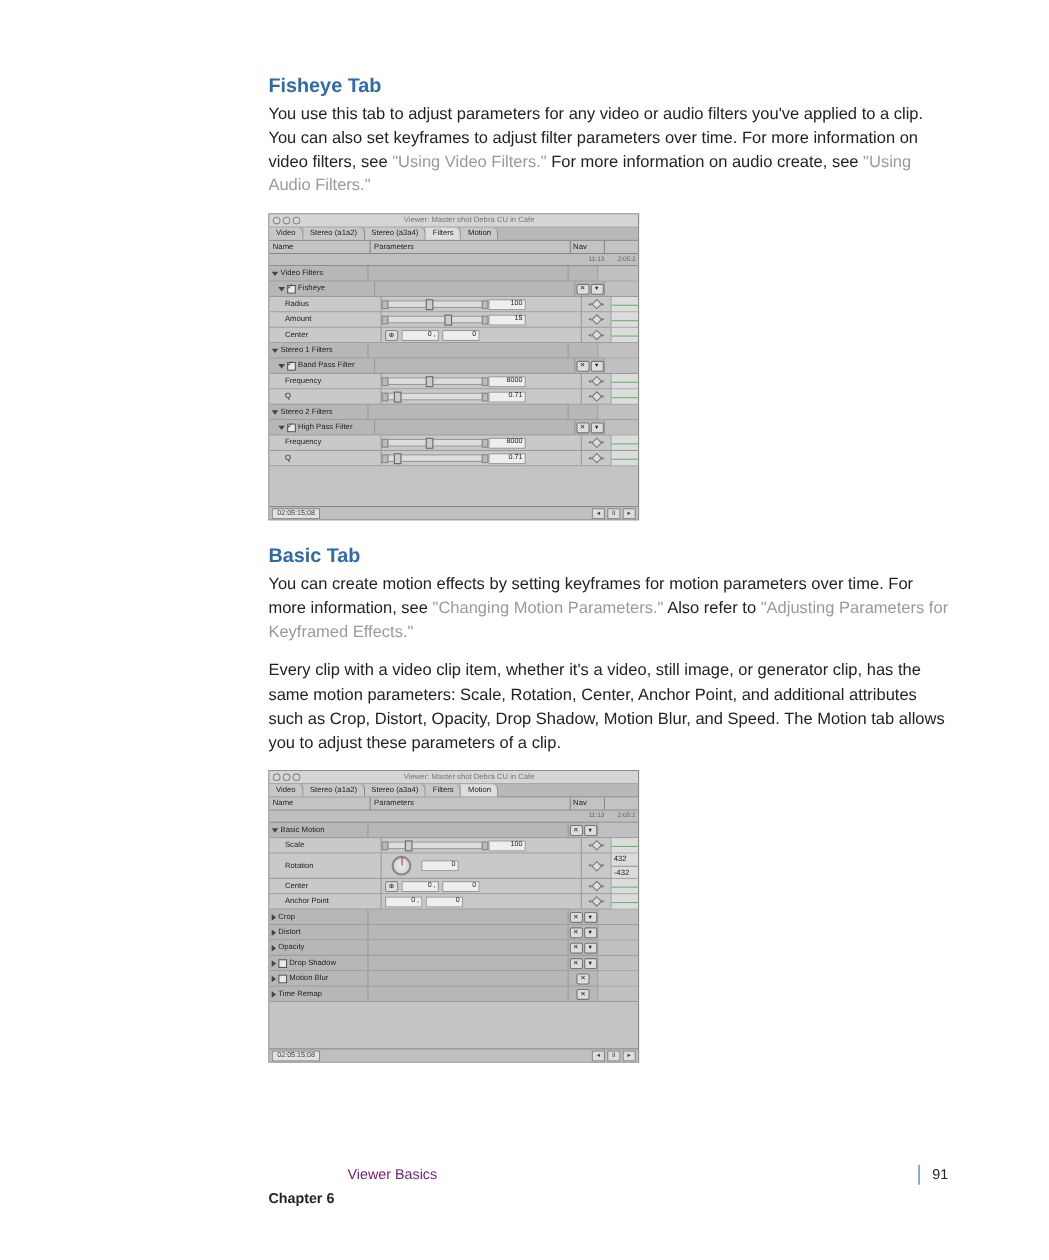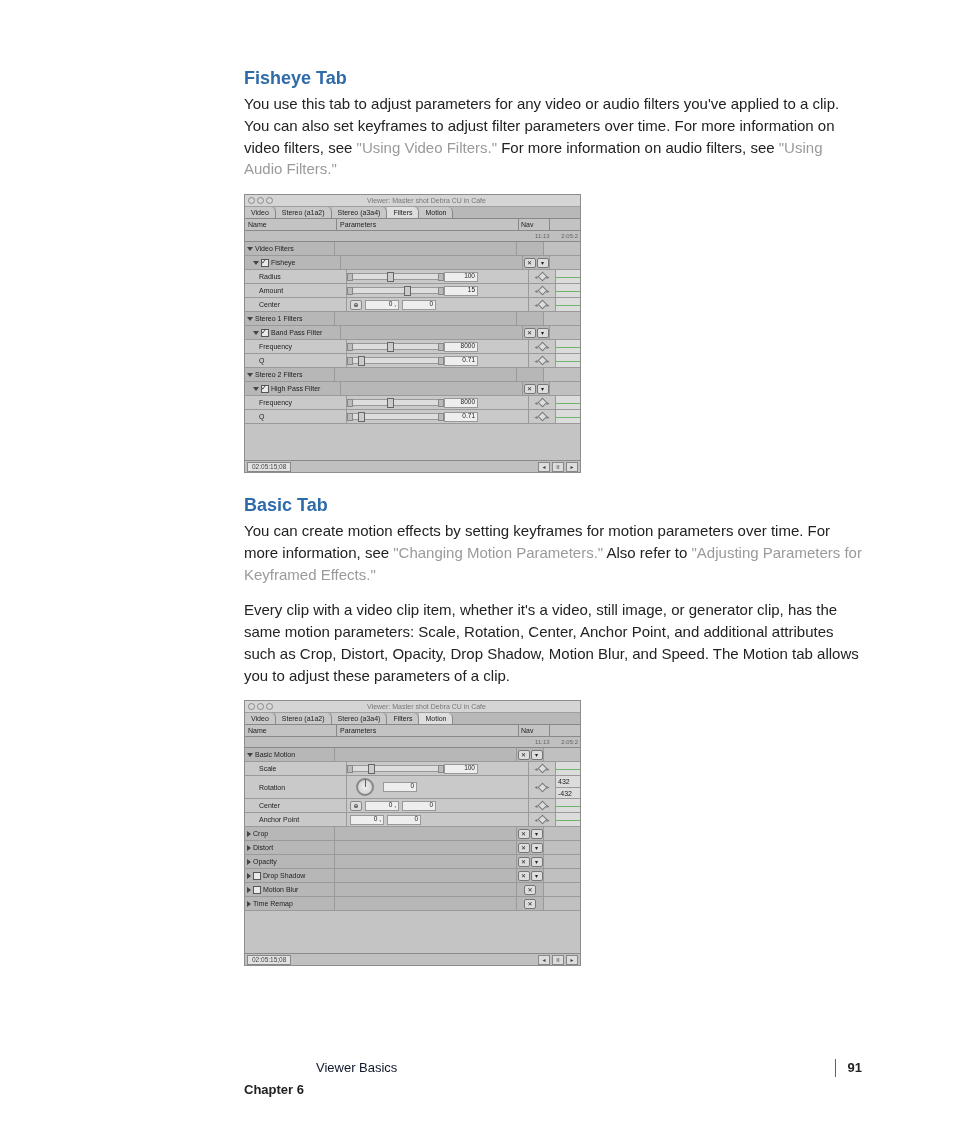--- a/index.html
+++ b/index.html
@@ -127,34 +127,34 @@
   .page-foot {
     position:absolute;
     bottom:48px;
     left:244px;
     right:92px;
     display:flex;
     align-items:center;
     font-size:13px;
   }
   .page-foot .ch { font-weight:700; margin-right:12px;margin-top:44px; }
-  .page-foot .tt { color:#0f172a; flex:1; }
+  .page-foot .tt { color:#701a75; flex:1; }
   .page-foot .sep { width:1px; height:18px; background:#2f6aa9; margin:0 12px 0 12px;}
-  .page-foot .pn { font-weight:700; }
+  .page-foot .pn { font-weight:400; }
   .indent { padding-left:8px; }
   .indent2 { padding-left:14px; }
 </style>
 </head>
 <body>
 
 <div class="page">
 
   <h2 class="sec">Fisheye Tab</h2>
   <p class="body">
-    <span>You use this tab to adjust parameters for any video or audio filters you've applied to a clip. You can also set keyframes to adjust filter parameters over time. For more information on video filters, see </span><span class="link">"Using Video Filters."</span><span> For more information on audio filters, see </span><span class="link">"Using Audio Filters."</span>
+    <span>You use this tab to adjust parameters for any video or audio filters you've applied to a clip. You can also set keyframes to adjust filter parameters over time. For more information on video filters, see </span><span class="link">"Using Video Filters."</span><span> For more information on audio create, see </span><span class="link">"Using Audio Filters."</span>
   </p>
 
   <div class="shot" id="shot-filters">
       <div class="shot-title">
         <div class="tl-dots">
           <div class="tl-dot"></div>
           <div class="tl-dot"></div>
           <div class="tl-dot"></div>
         </div>
         <div class="tl-text">Viewer: Master shot Debra CU in Cafe</div>

